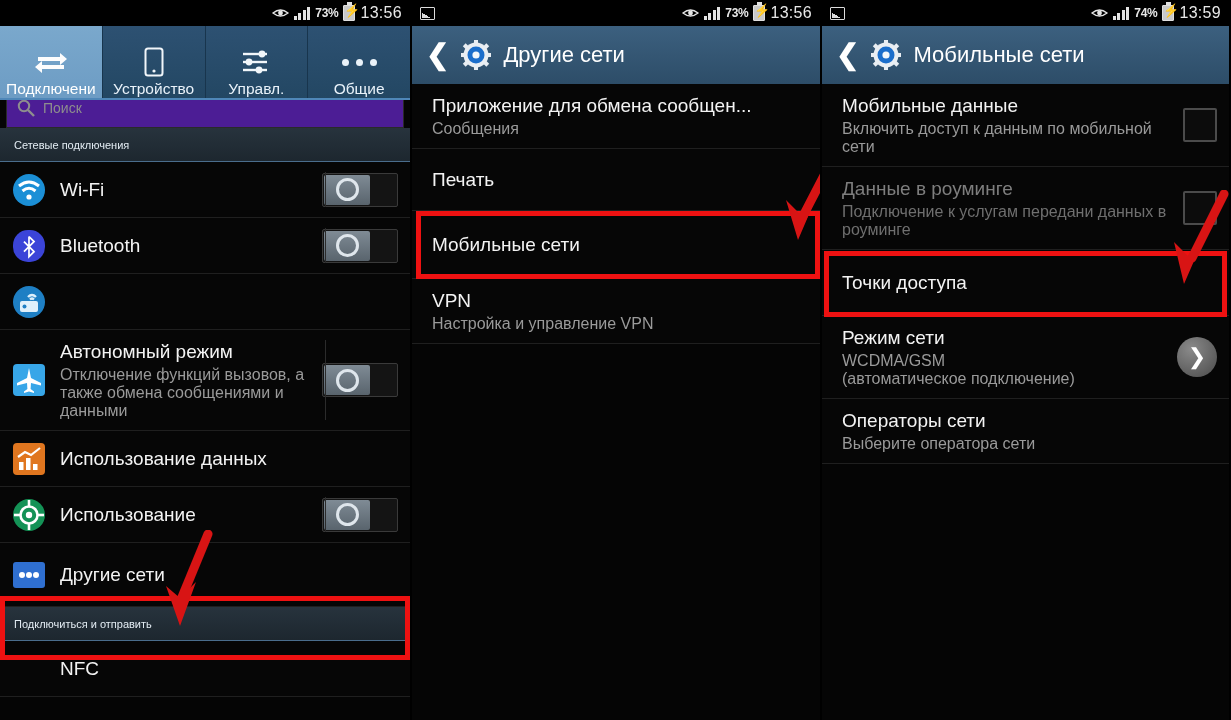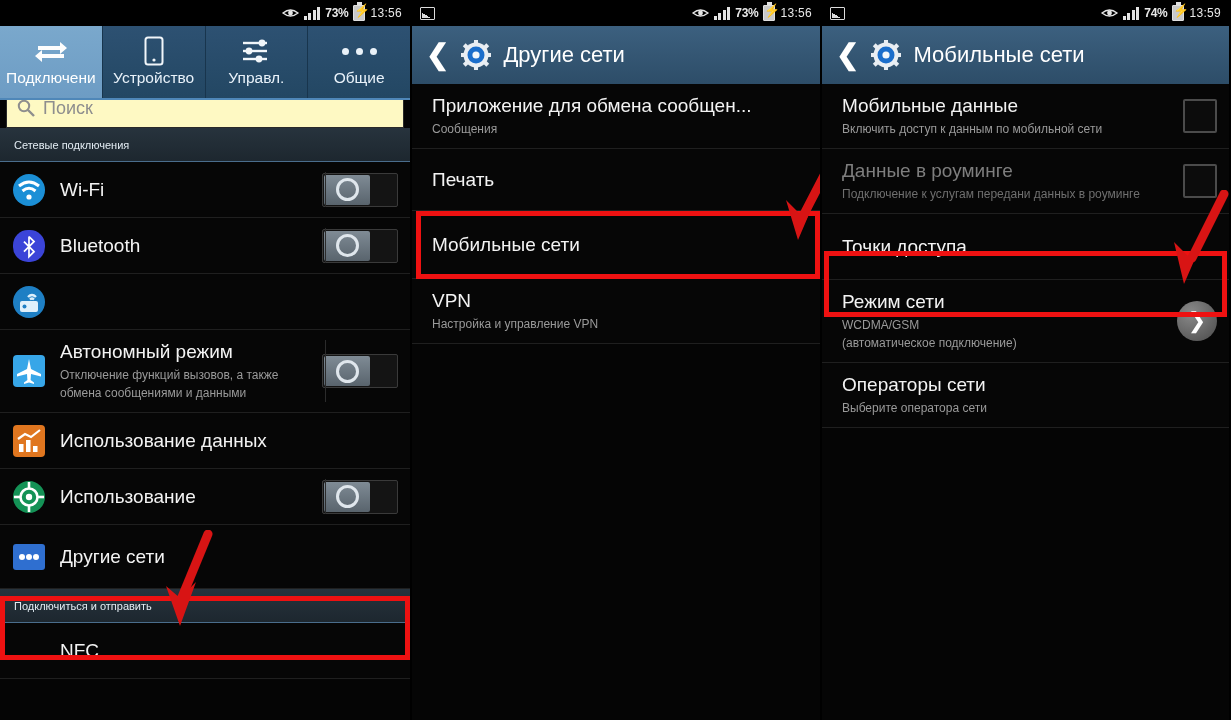--- a/index.html
+++ b/index.html
@@ -15,65 +15,65 @@
   .p3 { width:407px; }
 
   
   .statusbar {
     height:26px; background:#000; display:flex; align-items:center;
     padding:0 8px; color:#e8e8e8; font-size:14px; position:relative; z-index:6;
   }
   .sb-left { display:flex; align-items:center; gap:4px; }
   .sb-right { margin-left:auto; display:flex; align-items:center; gap:5px; }
   .sb-batt-pct { font-size:12px; font-weight:bold; letter-spacing:-.3px; }
-  .sb-time { font-size:12px; letter-spacing:.3px; }
+  .sb-time { font-size:16px; letter-spacing:.3px; }
   .ico-pic { width:15px; height:13px; border:1.6px solid #dcdcdc; border-radius:1px; position:relative; }
   .ico-pic:after{ content:""; position:absolute; left:1px; bottom:1px; width:9px; height:5px;
      background:linear-gradient(to top right, #dcdcdc 50%, transparent 51%); }
   .ico-eye { width:17px; height:12px; position:relative; }
   .ico-eye svg{ display:block; }
   .ico-signal { display:flex; align-items:flex-end; gap:1.5px; height:13px; }
   .ico-signal i { width:3px; background:#e4e4e4; display:block; }
   .ico-signal i:nth-child(1){height:4px;} .ico-signal i:nth-child(2){height:7px;}
   .ico-signal i:nth-child(3){height:10px;} .ico-signal i:nth-child(4){height:13px;}
   .ico-batt { width:12px; height:16px; border:1.6px solid #e0e0e0; border-radius:1px; position:relative; background:#c9c9c9;}
   .ico-batt:before{content:""; position:absolute; top:-4px; left:3px; width:5px; height:2.5px; background:#e0e0e0;}
   .ico-batt:after{content:"\26A1"; position:absolute; left:0; right:0; top:-3px; text-align:center; font-size:13px; color:#1a5bb5;}
 
   
   .tabbar { display:flex; height:72px; background:linear-gradient(to bottom,#2d5172,#234763);
             position:relative; z-index:5; box-shadow:0 2px 0 #4f87b8; }
-  .tab { flex:1; display:flex; flex-direction:column; align-items:center; justify-content:flex-start;
+  .tab { flex:1; display:flex; flex-direction:column; align-items:center; justify-content:flex-end;
          padding-top:7px; color:#e9f2fa; font-size:15.5px; border-right:1px solid #18354d; position:relative; }
   .tab:last-child{border-right:none;}
   .tab.active { background:linear-gradient(to bottom,#7aa8cc,#6d9cc4); }
   .tab-icon { height:36px; display:flex; align-items:center; justify-content:center; }
   .tab-label { white-space:nowrap; overflow:hidden; }
   .tab.active .tab-label{ color:#fff; }
   .tab-dots { display:flex; gap:7px; }
   .tab-dots b { width:7px; height:7px; border-radius:50%; background:#eaf2f9; display:block;}
 
   
-  .searchbar { height:40px; background:#fef9c3; margin:2px 6px 0 6px; border:1px solid #2a2a2a;
-     display:flex; align-items:center; gap:8px; padding:0 10px; color:#8e8e8e; font-size:18px;
+  .searchbar { height:40px; background:#4c1d95; margin:2px 6px 0 6px; border:1px solid #2a2a2a;
+     display:flex; align-items:center; gap:8px; padding:0 10px; color:#8e8e8e; font-size:14px;
      position:relative; z-index:1; margin-top:-10px; }
 
   
   .sect { height:34px; background:linear-gradient(to bottom,#27333d,#1d272f);
      border-bottom:1px solid #4a6d8c; display:flex; align-items:center; padding:0 14px;
      color:#e3ecf3; font-size:11px; }
 
   
   .row { display:flex; align-items:center; padding:10px 12px; border-bottom:1px solid #1f1f1f;
          background:#060606; position:relative; min-height:56px; }
   .row .ic { width:34px; height:34px; flex:0 0 34px; margin-right:14px; border-radius:6px;
              display:flex; align-items:center; justify-content:center; }
   .row .txt { flex:1; min-width:0; }
   .row .t1 { color:#f3f3f3; font-size:19px; line-height:24px; }
-  .row .t2 { color:#9a9a9a; font-size:12px; line-height:18px; margin-top:2px; }
+  .row .t2 { color:#9a9a9a; font-size:16px; line-height:18px; margin-top:2px; }
   .row .t1.dim { color:#7e7e7e; }
   .row .t2.dim { color:#6f6f6f; }
   .divline { position:absolute; right:84px; top:10px; bottom:10px; width:1px; background:#2b2b2b; }
 
   
   .toggle { width:76px; height:34px; background:#141414; border:1px solid #3a3a3a; border-radius:2px;
             flex:0 0 76px; display:flex; align-items:center; margin-left:6px; }
   .toggle .thumb { width:46px; height:30px; margin:1px; background:linear-gradient(to bottom,#7f8b95,#59646d);
       border-radius:2px; display:flex; align-items:center; justify-content:center; }
   .toggle .thumb:after{ content:""; width:17px; height:17px; border:3px solid #dfe6ec; border-radius:50%; }

